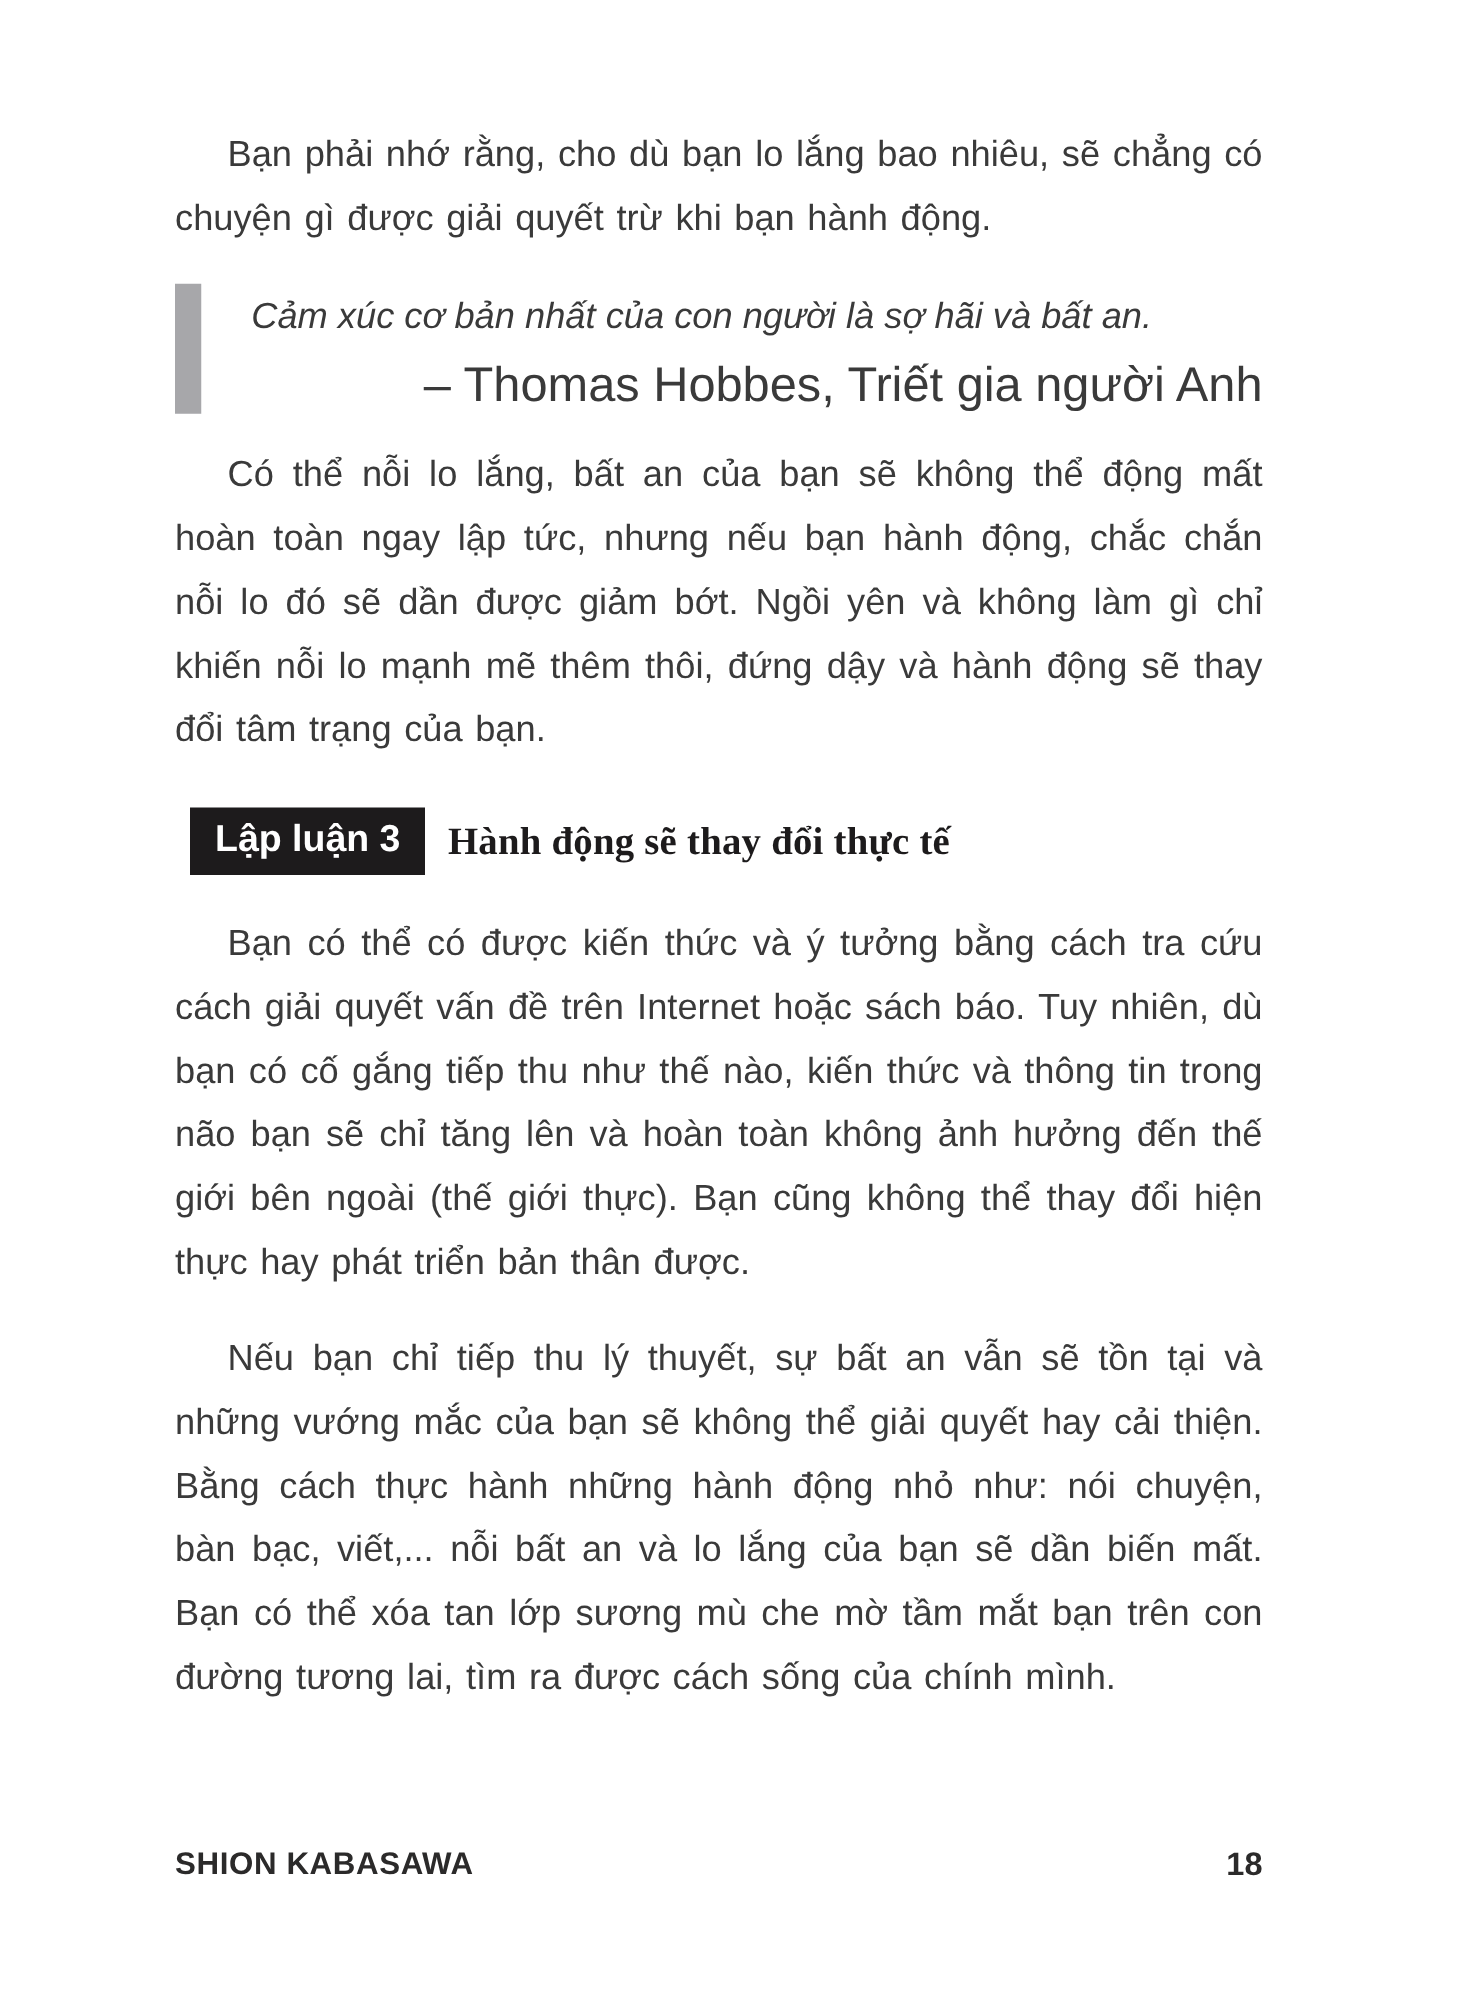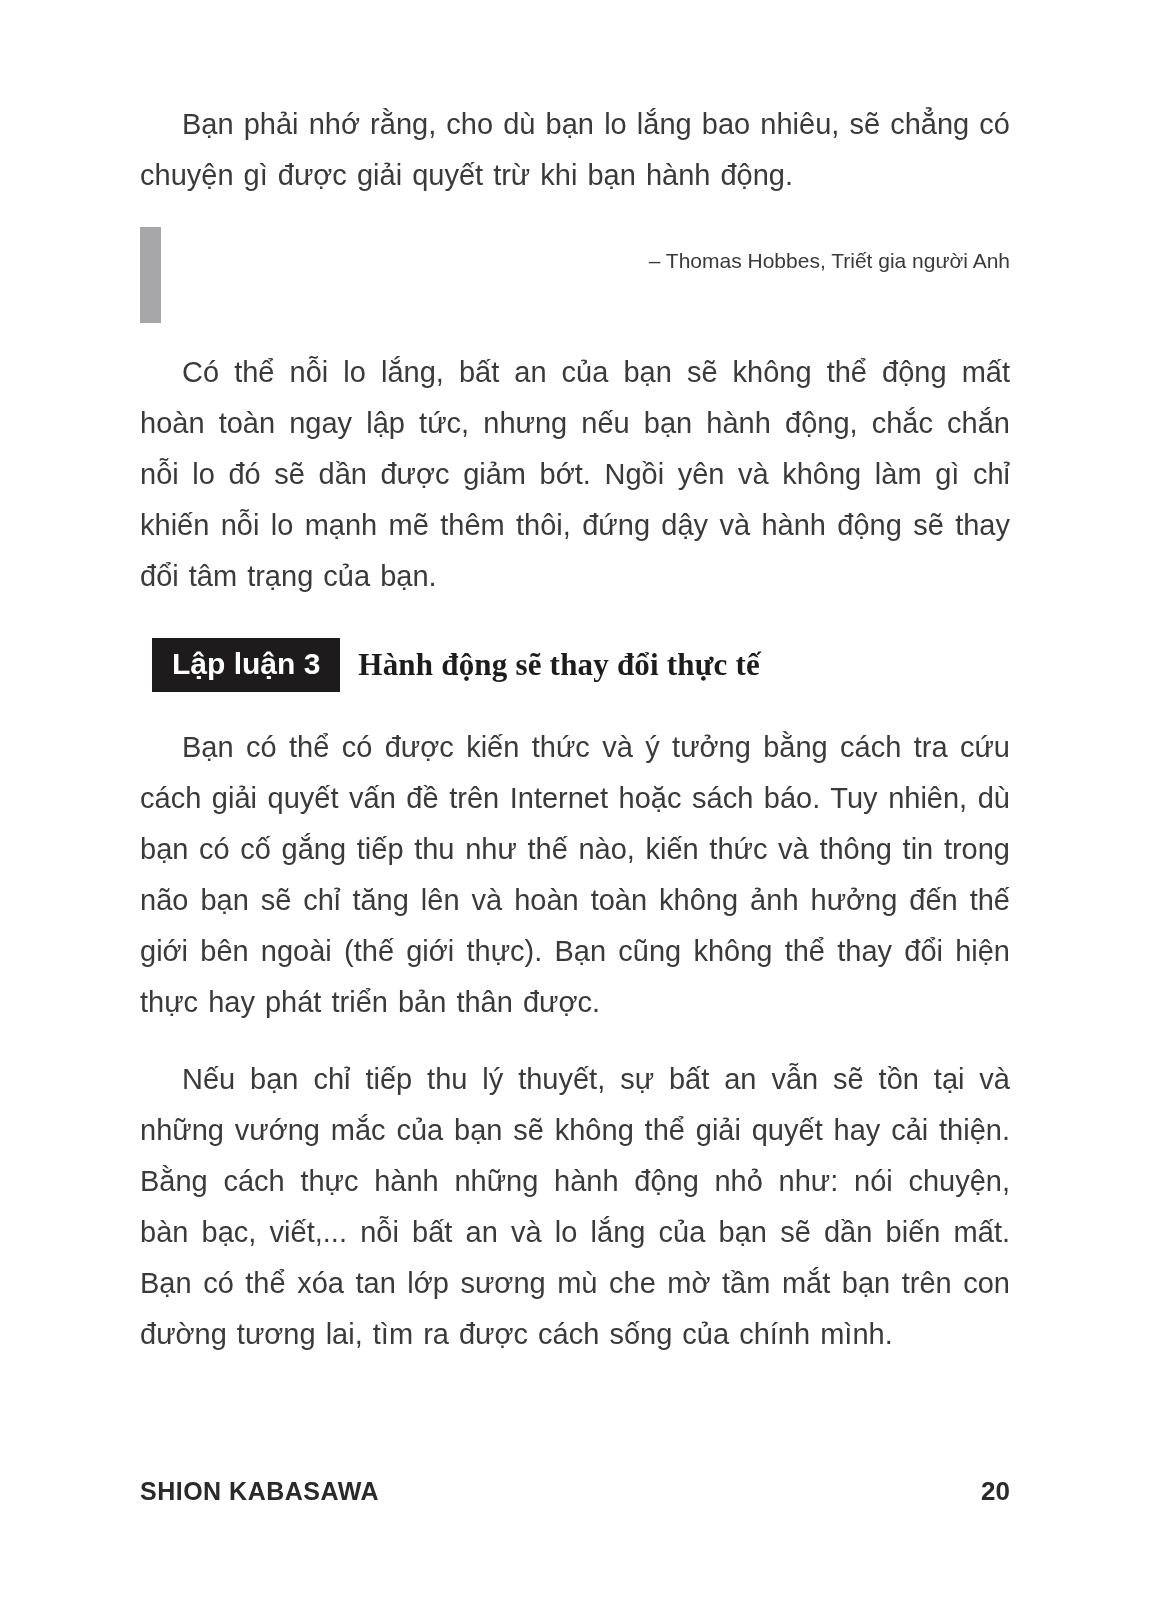--- a/index.html
+++ b/index.html
@@ -46,21 +46,21 @@
   }
   .quote-text {
     font-size: 29px;
     line-height: 44px;
     font-style: italic;
     color: #3a3a3a;
     margin: 0;
     padding-top: 4px;
   }
   .quote-attr {
-    font-size: 21px;
+    font-size: 39px;
     line-height: 44px;
     color: #3a3a3a;
     text-align: right;
     margin: 12px 0 0 0;
   }
   .section-heading {
     display: flex;
     align-items: center;
     margin: 36px 0 30px 0;
   }
@@ -105,33 +105,34 @@
 </head>
 <body>
 
 <div class="content">
 
   <p class="body-par">Bạn phải nhớ rằng, cho dù bạn lo lắng bao nhiêu, sẽ chẳng có chuyện gì được giải quyết trừ khi bạn hành động.</p>
 
   <div class="quote-block">
     <div class="quote-bar"></div>
     <div class="quote-body">
+      <p class="quote-text">Cảm xúc cơ bản nhất của con người là sợ hãi và bất an.</p>
       <p class="quote-attr">– Thomas Hobbes, Triết gia người Anh</p>
     </div>
   </div>
 
   <p class="body-par">Có thể nỗi lo lắng, bất an của bạn sẽ không thể động mất hoàn toàn ngay lập tức, nhưng nếu bạn hành động, chắc chắn nỗi lo đó sẽ dần được giảm bớt. Ngồi yên và không làm gì chỉ khiến nỗi lo mạnh mẽ thêm thôi, đứng dậy và hành động sẽ thay đổi tâm trạng của bạn.</p>
 
   <div class="section-heading">
     <span class="section-badge">Lập luận 3</span>
     <span class="section-title">Hành động sẽ thay đổi thực tế</span>
   </div>
 
   <p class="body-par">Bạn có thể có được kiến thức và ý tưởng bằng cách tra cứu cách giải quyết vấn đề trên Internet hoặc sách báo. Tuy nhiên, dù bạn có cố gắng tiếp thu như thế nào, kiến thức và thông tin trong não bạn sẽ chỉ tăng lên và hoàn toàn không ảnh hưởng đến thế giới bên ngoài (thế giới thực). Bạn cũng không thể thay đổi hiện thực hay phát triển bản thân được.</p>
 
   <p class="body-par">Nếu bạn chỉ tiếp thu lý thuyết, sự bất an vẫn sẽ tồn tại và những vướng mắc của bạn sẽ không thể giải quyết hay cải thiện. Bằng cách thực hành những hành động nhỏ như: nói chuyện, bàn bạc, viết,... nỗi bất an và lo lắng của bạn sẽ dần biến mất. Bạn có thể xóa tan lớp sương mù che mờ tầm mắt bạn trên con đường tương lai, tìm ra được cách sống của chính mình.</p>
 
 </div>
 
 <div class="footer">
   <span class="footer-author">SHION KABASAWA</span>
-  <span class="footer-page">20</span>
+  <span class="footer-page">18</span>
 </div>
 
 </body></html>

